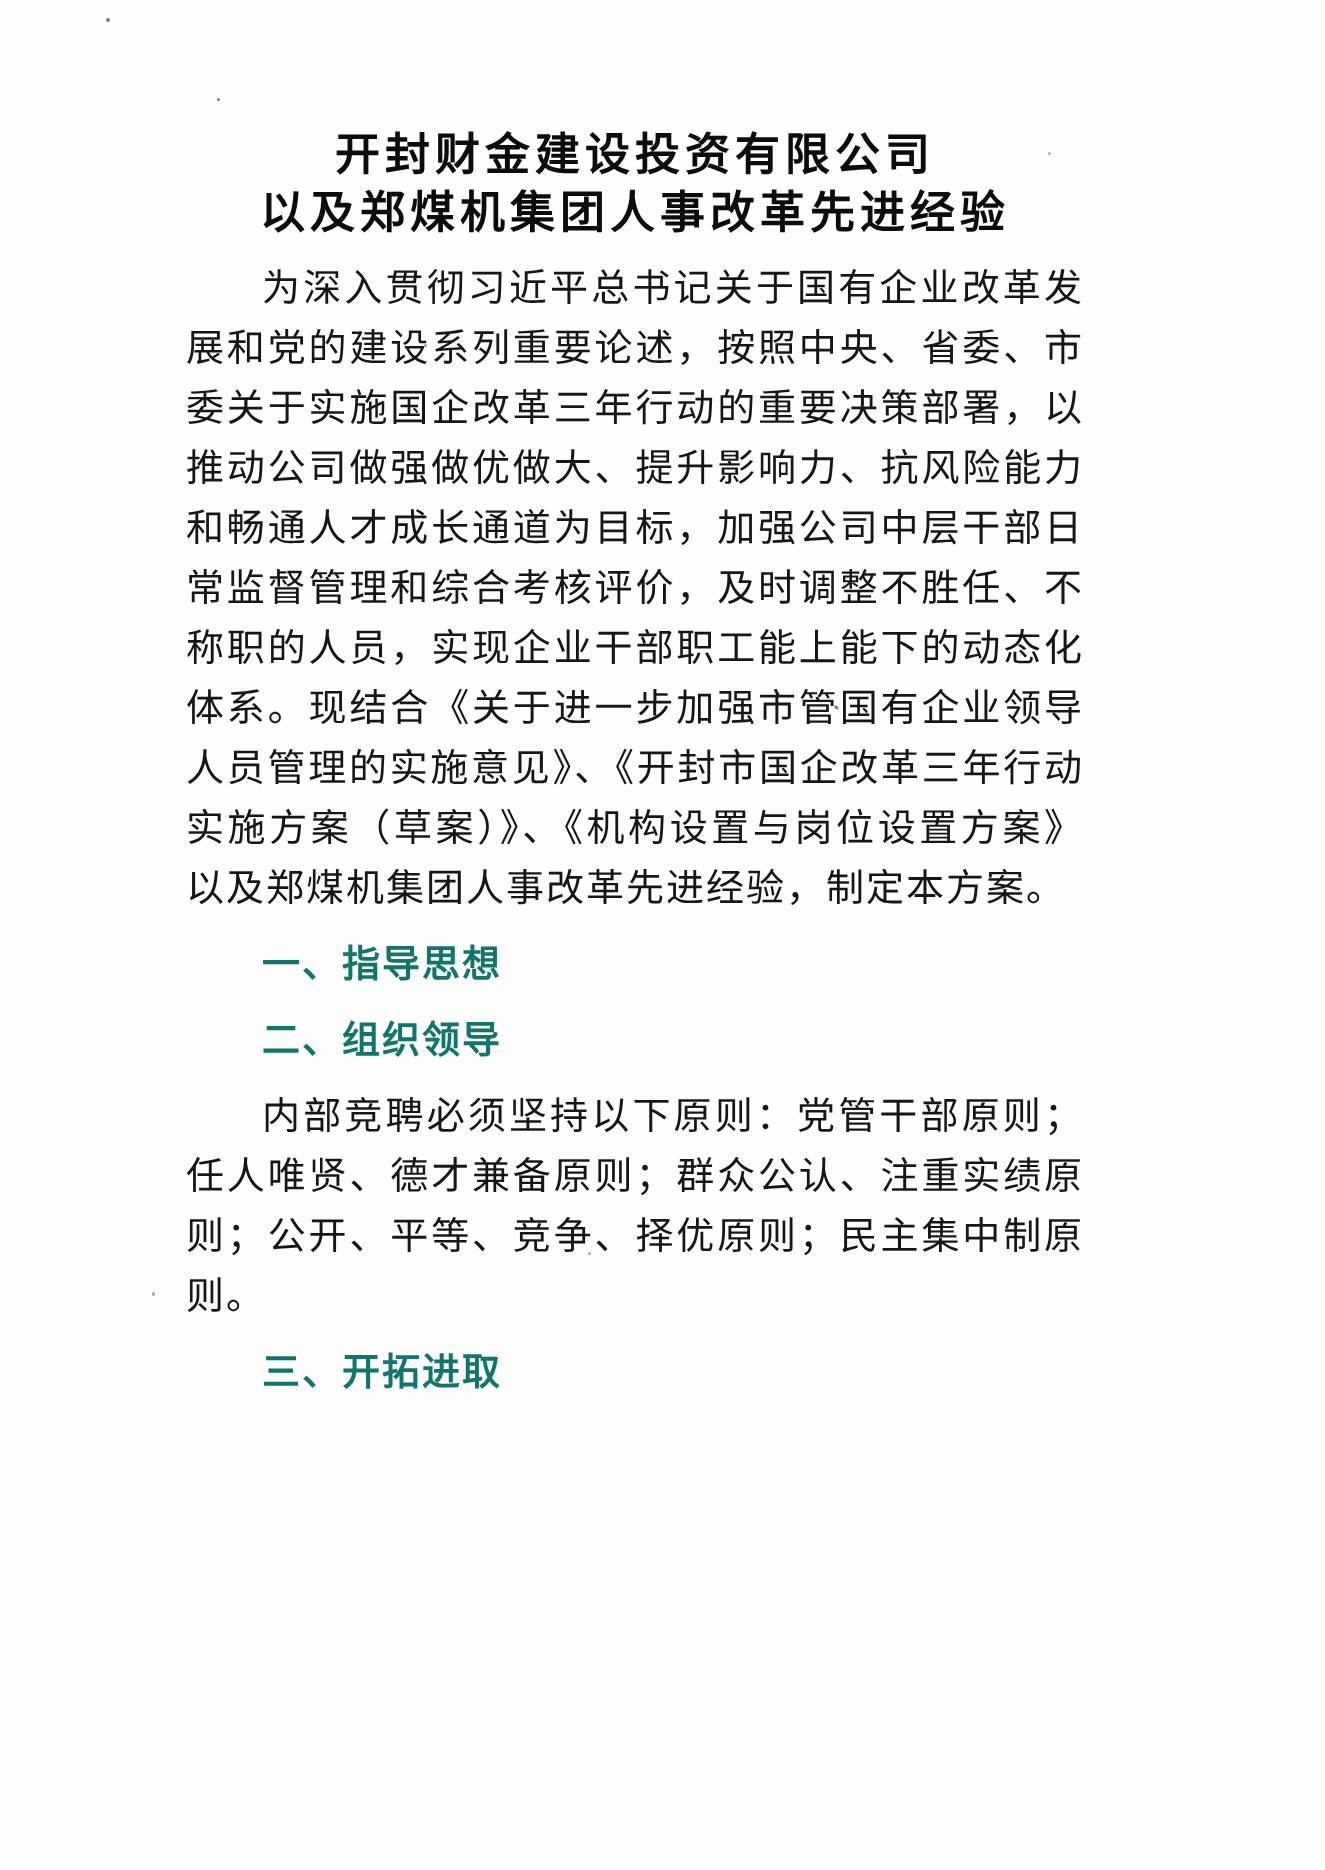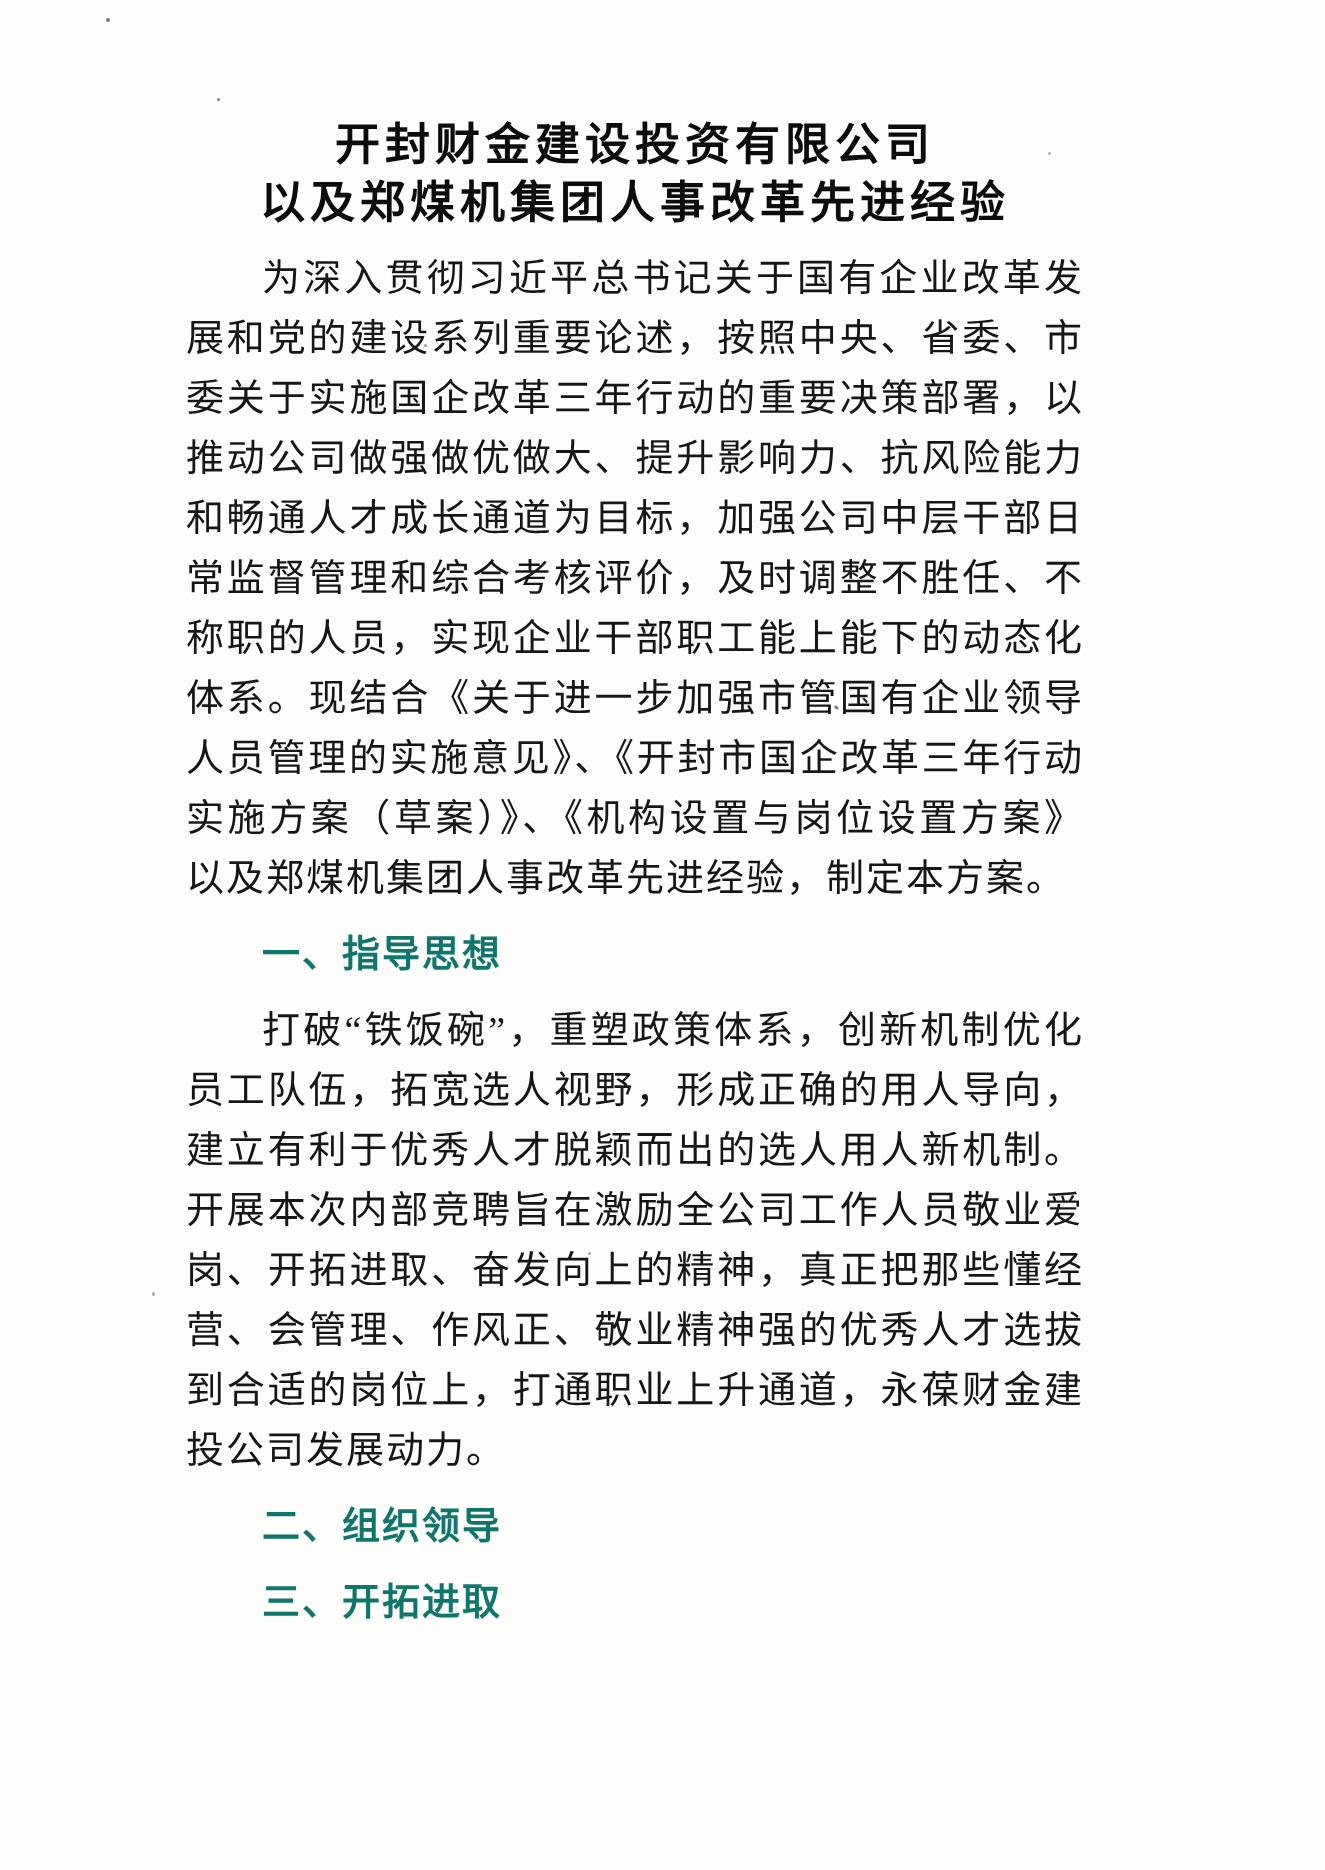--- a/index.html
+++ b/index.html
@@ -12,21 +12,21 @@
     width: 1325px;
     height: 1870px;
     background: #fdfdfb;
     overflow: hidden;
     font-family: "Liberation Serif", serif;
     color: #171615;
   }
   .content {
     position: absolute;
     left: 170px;
-    top: 116px;
+    top: 126px;
     width: 930px;
   }
   .doc-title {
     margin: 0 0 16px 0;
     text-align: center;
     font-weight: bold;
     font-size: 45px;
     line-height: 58px;
     letter-spacing: 5px;
     color: #0d0c0b;
@@ -78,18 +78,18 @@
 
   <div class="content">
     <h1 class="doc-title">
       <span class="title-line">开封财金建设投资有限公司</span>
       <span class="title-line">以及郑煤机集团人事改革先进经验</span>
     </h1>
     <div class="doc-body">
 
     <p class="paragraph">为深入贯彻习近平总书记关于国有企业改革发展和党的建设系列重要论述，按照中央、省委、市委关于实施国企改革三年行动的重要决策部署，以推动公司做强做优做大、提升影响力、抗风险能力和畅通人才成长通道为目标，加强公司中层干部日常监督管理和综合考核评价，及时调整不胜任、不称职的人员，实现企业干部职工能上能下的动态化体系。现结合《关于进一步加强市管国有企业领导人员管理的实施意见》、《开封市国企改革三年行动实施方案（草案）》、《机构设置与岗位设置方案》以及郑煤机集团人事改革先进经验，制定本方案。</p>
         <p class="heading">一、指导思想</p>
-        <p class="paragraph">打破“铁饭碗”，重塑政策体系，创新机制优化员工队伍，拓宽选人视野，形成正确的用人导向，建立有利于优秀人才脱颖而出的选人用人新机制。开展本次内部竞聘旨在激励全公司工作人员敬业爱岗、开拓进取、奋发向上的精神，真正把那些懂经营、会管理、作风正、敬业精神强的优秀人才选拔到合适的岗位上，打通职业上升通道，永葆财金建投公司发展动力。</p>
         <p class="heading">二、组织领导</p>
+        <p class="paragraph">内部竞聘必须坚持以下原则：党管干部原则；任人唯贤、德才兼备原则；群众公认、注重实绩原则；公开、平等、竞争、择优原则；民主集中制原则。</p>
         <p class="heading">三、开拓进取</p>
       </div>
   </div>
 </div>
 
 </body></html>

